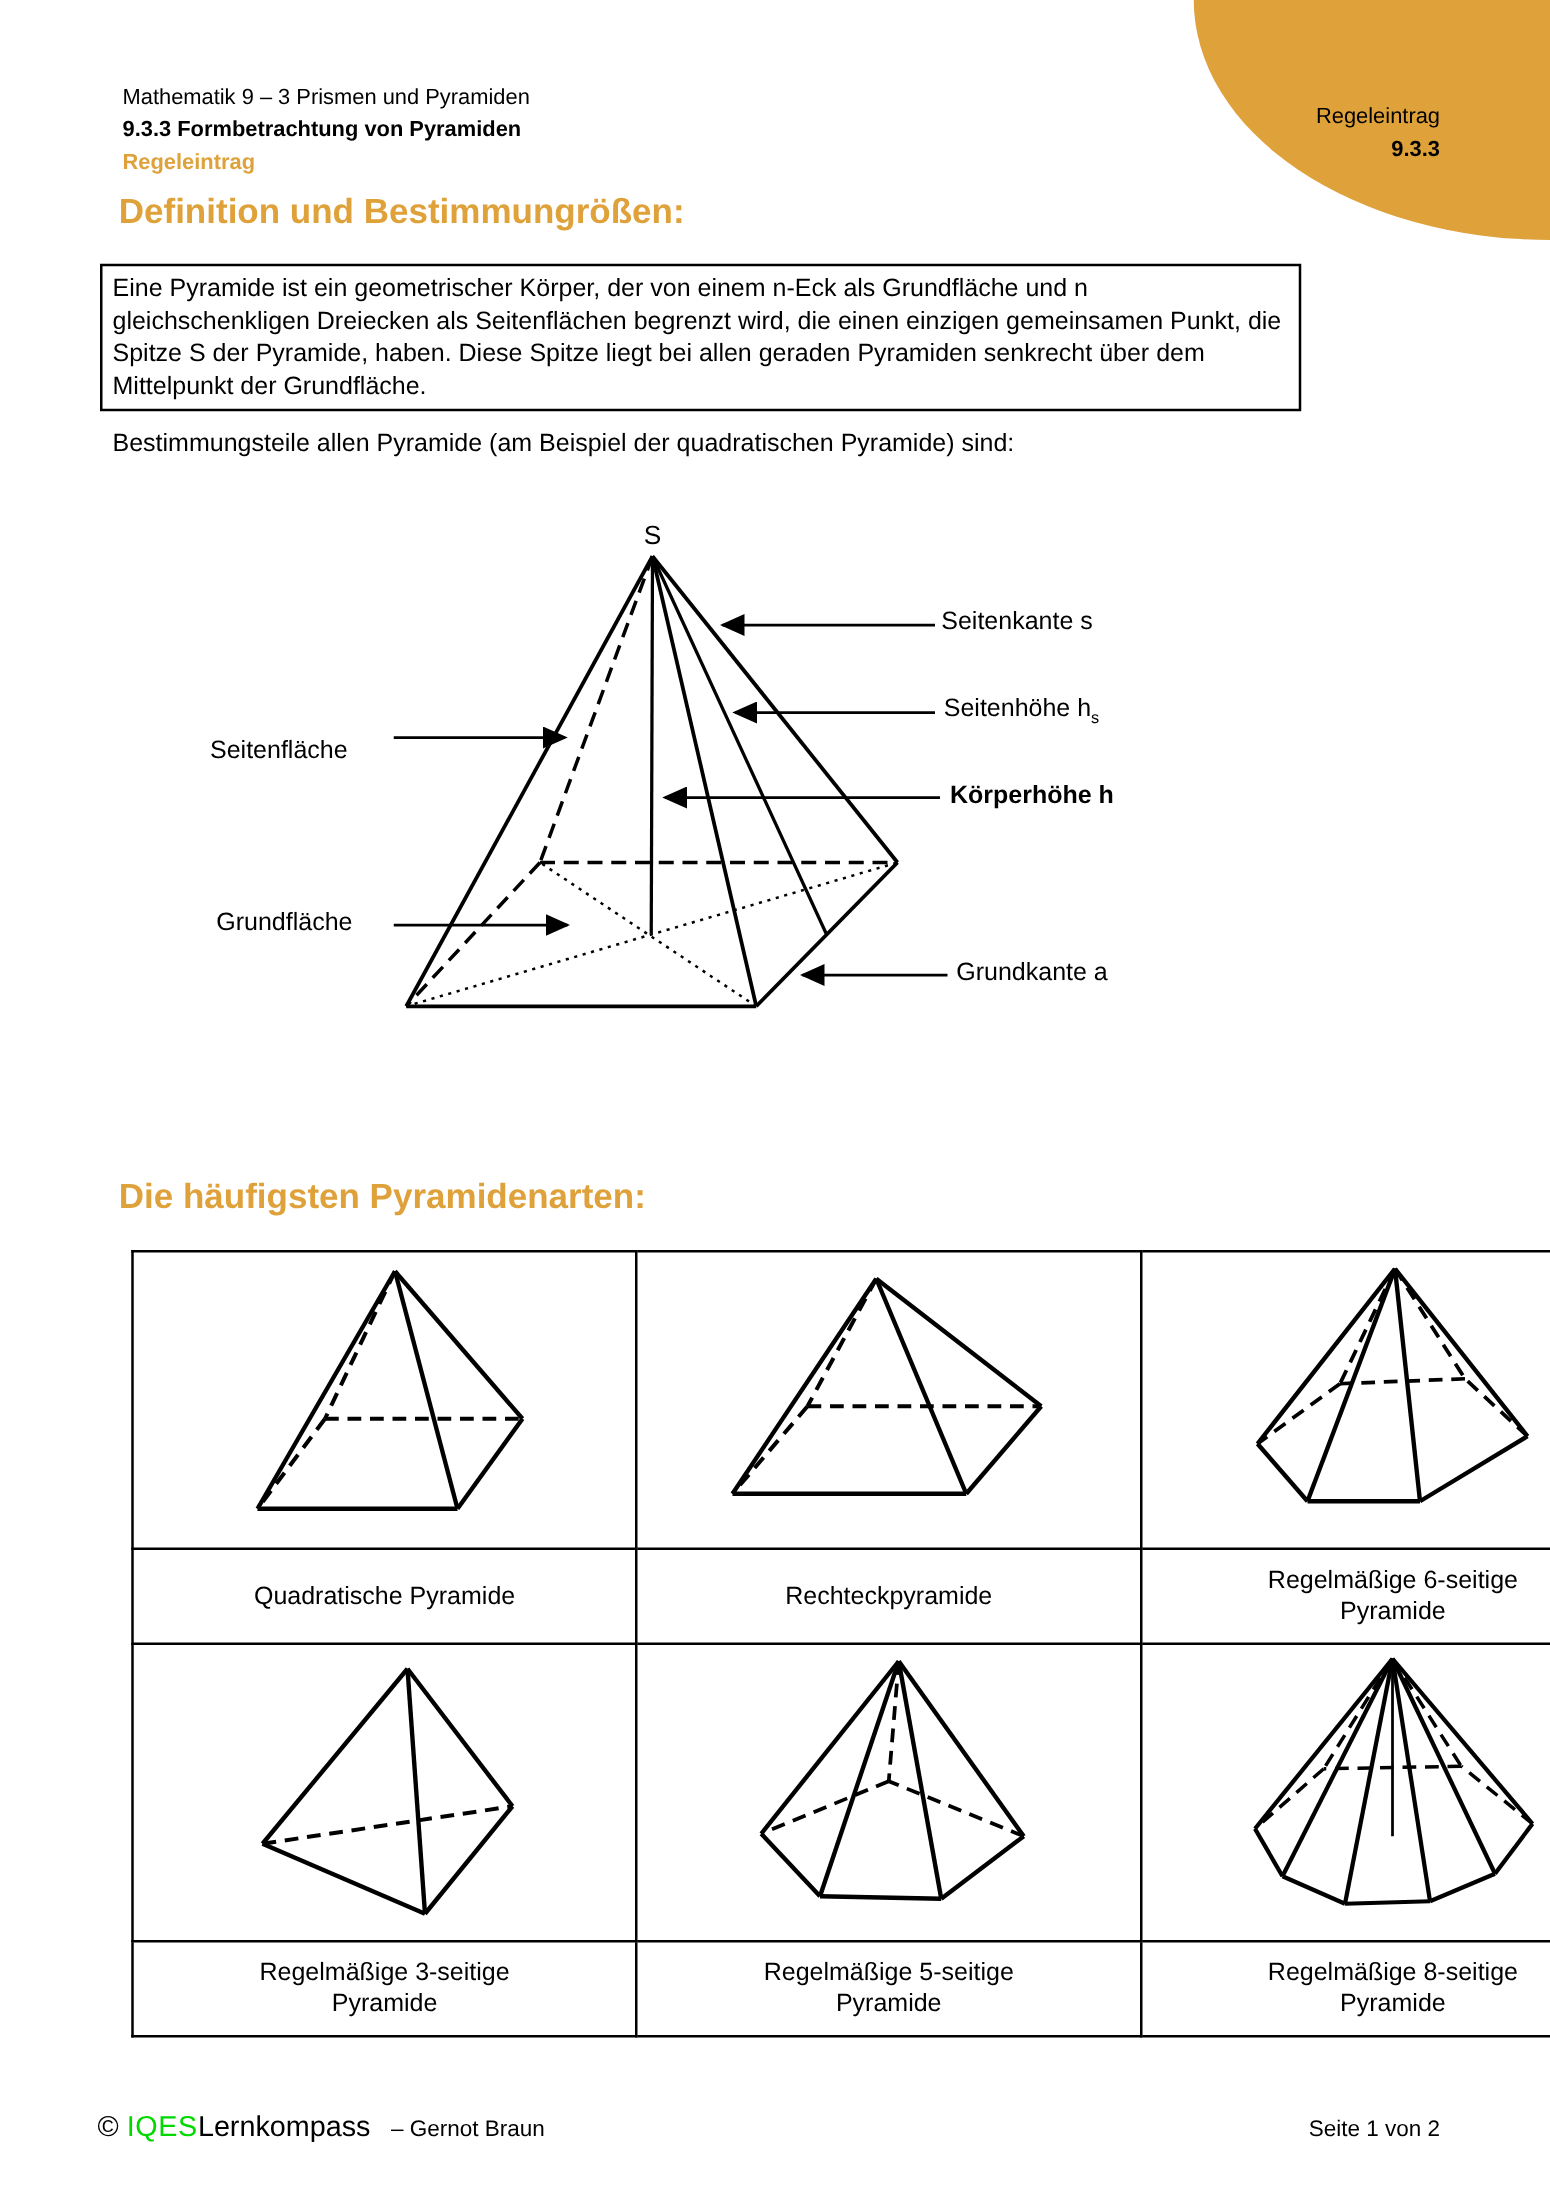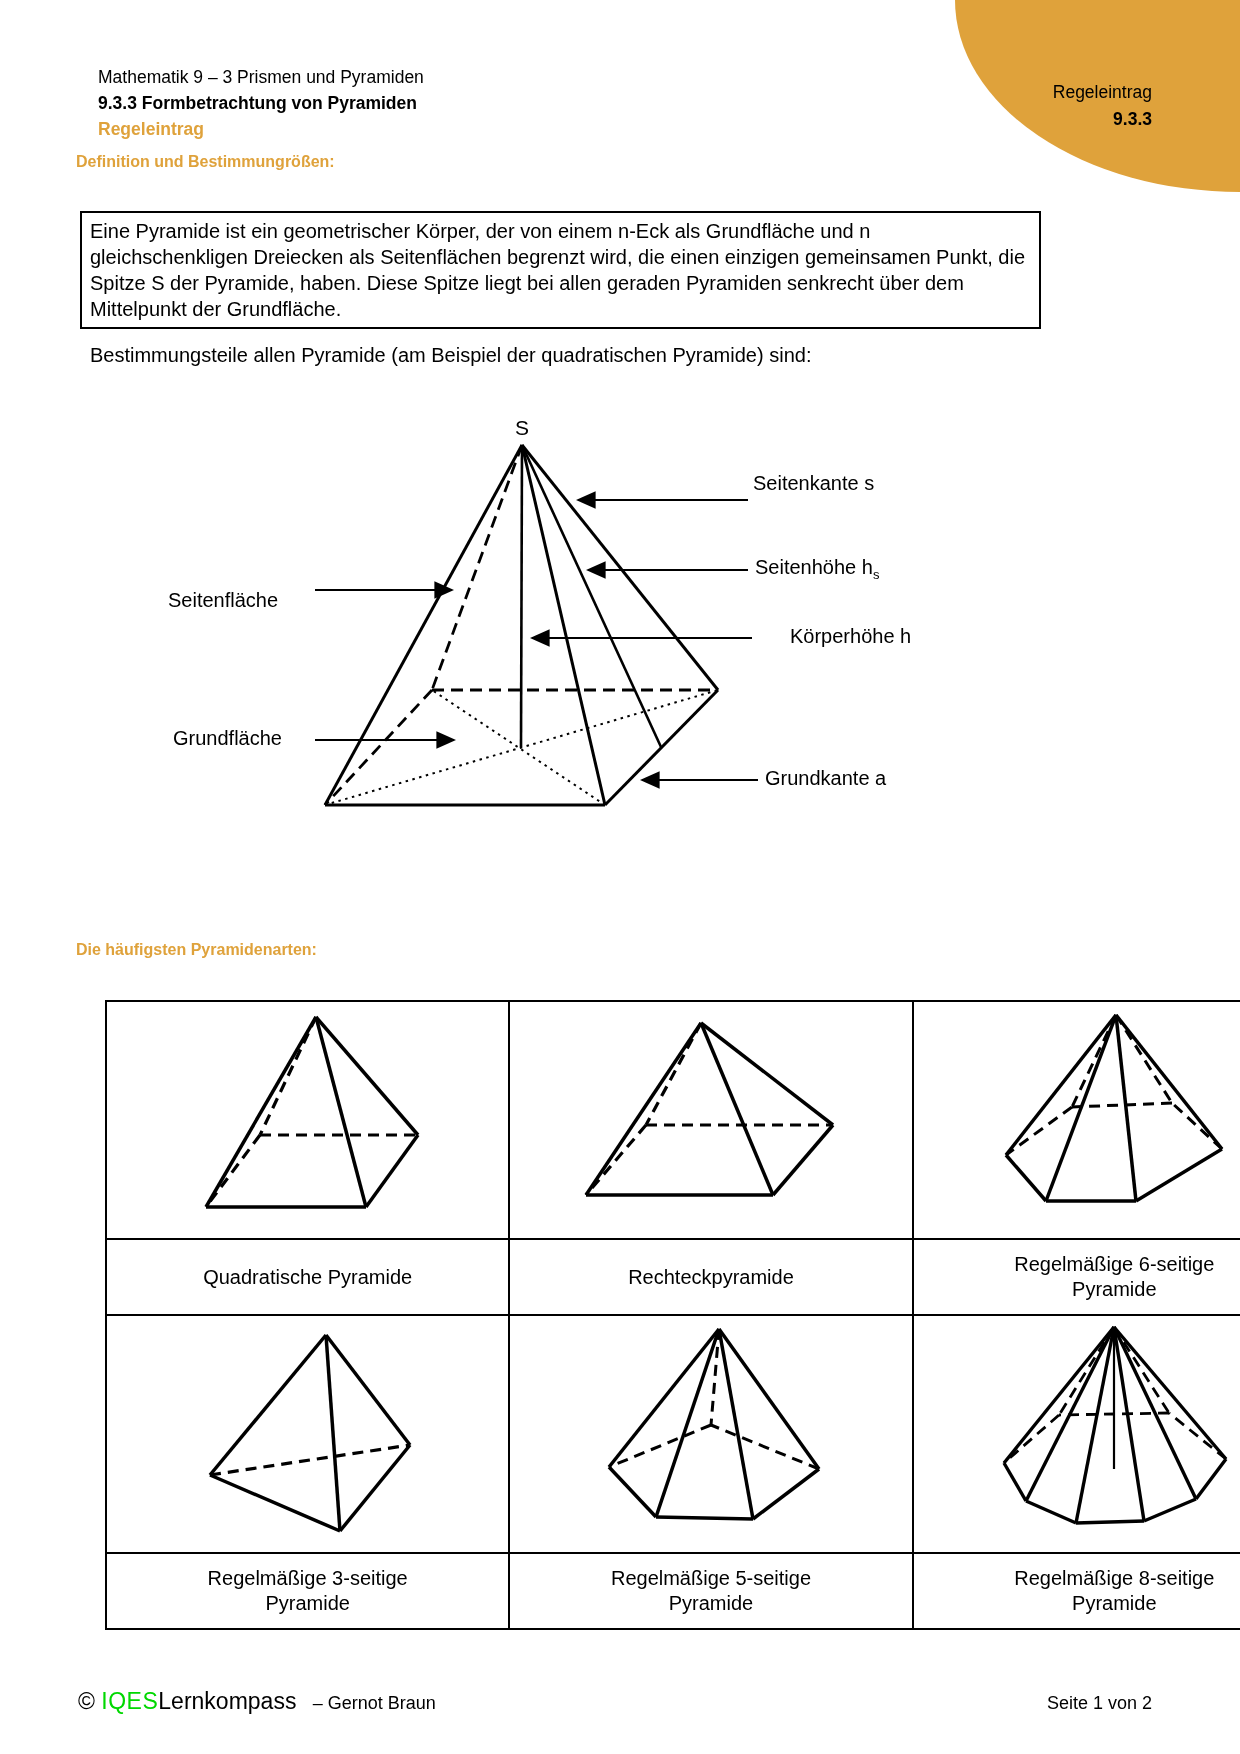--- a/index.html
+++ b/index.html
@@ -13,38 +13,38 @@
     background:var(--accent,#DFA23B);
     border-bottom-left-radius:100% 100%;
   }
   .badge .b1{position:absolute;top:82px;right:88px;font-size:17.5px;}
   .badge .b2{position:absolute;top:109px;right:88px;font-size:17.5px;font-weight:bold;}
   
   .header{position:absolute;left:80px;top:64px;font-size:17.5px;line-height:26px;margin-left:18px;}
   .header .h2l{font-weight:bold;}
   .header .h3l{font-weight:bold;color:var(--accent,#DFA23B);}
   
-  .sec-h{position:absolute;left:76px;font-size:16px;font-weight:bold;color:var(--accent,#DFA23B);}
+  .sec-h{position:absolute;left:95px;font-size:28px;font-weight:bold;color:var(--accent,#DFA23B);}
   #h-def{top:153px;}
   #h-types{top:941px;}
   
   .defbox{
     position:absolute;left:80px;top:211px;width:941px;
     border:2px solid #000;padding:5px 8px;
     font-size:20px;line-height:26px;
   }
   .intro{position:absolute;left:90px;top:344px;font-size:20px;}
   
   .diagram{position:absolute;left:130px;top:405px;width:880px;height:430px;}
   .diagram svg{position:absolute;left:0;top:0;}
   .dlabel{position:absolute;font-size:20px;white-space:nowrap;}
   .dlabel sub{font-size:13px;}
-  #lbl-sk{left:623px;top:67px;}
+  #lbl-sk{left:623px;top:81px;}
   #lbl-sh{left:625px;top:151px;}
-  #lbl-kh{left:660px;top:220px;}
+  #lbl-kh{left:630px;top:220px;font-weight:bold;}
   #lbl-sf{left:38px;top:172px;margin-top:12px;}
   #lbl-gf{left:43px;top:322px;}
   #lbl-gk{left:635px;top:362px;}
   
   .ptable{
     position:absolute;left:105px;top:1000px;width:1212px;
     border-collapse:collapse;table-layout:fixed;
   }
   .ptable td{border:2px solid #000;text-align:center;vertical-align:middle;padding:0;}
   .ptable td.img{height:236px;}

